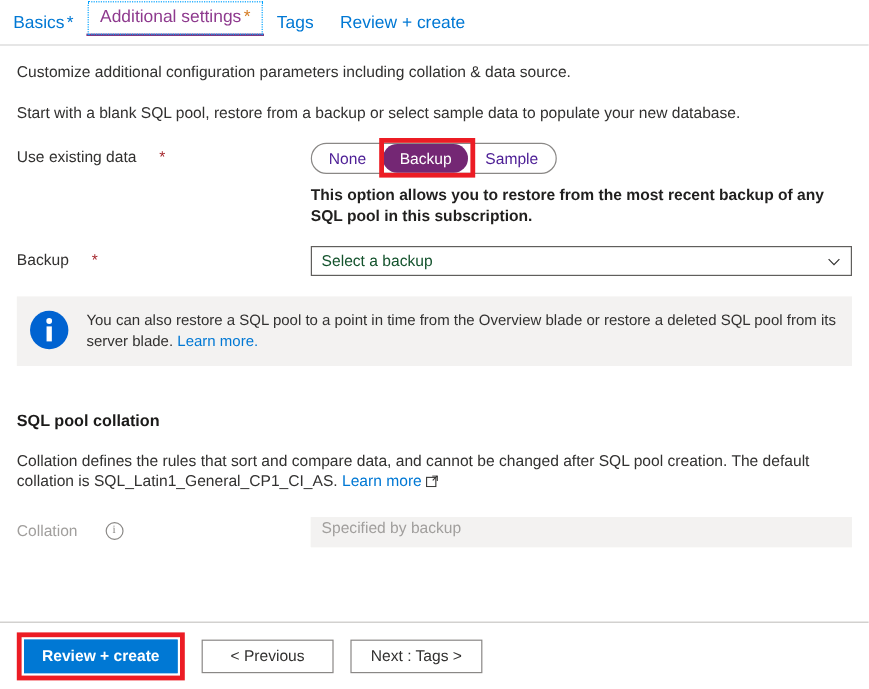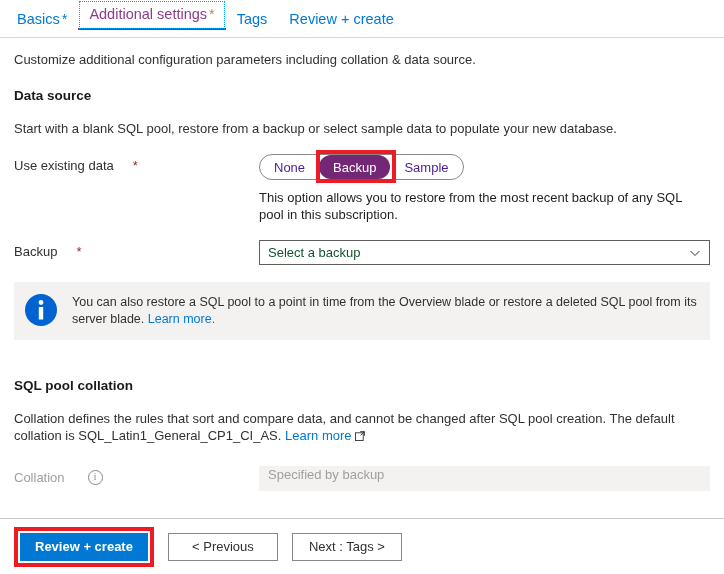--- a/index.html
+++ b/index.html
@@ -16,21 +16,21 @@
     overflow: hidden;
     position: relative;
   }
 
   
   .tabstrip {
     position: relative;
     height: 38px;
     display: flex;
     align-items: stretch;
-    padding-left: 6px;
+    padding-left: 0;
     box-sizing: border-box;
   }
   .tabstrip-rule {
     position: absolute;
     left: 0;
     right: 0;
     bottom: 0;
     height: 1px;
     background: #d6d6d6;
   }
@@ -178,21 +178,21 @@
   #annot-backup {
     left: 57px;
     top: -4px;
     width: 80px;
     height: 33px;
   }
   .pill-help {
     margin-top: 9px;
     font-size: 13px;
     color: #201f1e;
-    font-weight: normal;
+    font-weight: bold;
     line-height: 17px;
     max-width: 446px;
   }
 
   
   .dropdown {
     height: 25px;
     border: 1px solid #605e5c;
     background: #ffffff;
     display: flex;
@@ -328,21 +328,20 @@
 
   <button class="tab">
     <span>Review + create</span>
   </button>
 </div>
 
 <div class="content">
 
   <div class="intro">Customize additional configuration parameters including collation &amp; data source.</div>
 
-  <div class="section-title">Data source</div>
 
   <div class="section-desc">Start with a blank SQL pool, restore from a backup or select sample data to populate your new database.</div>
 
   <div class="row">
     <div class="row-label">
       <span>Use existing data</span>
       <span class="req-star">*</span>
     </div>
     <div class="row-field">
       <div class="pillgroup-wrap">

